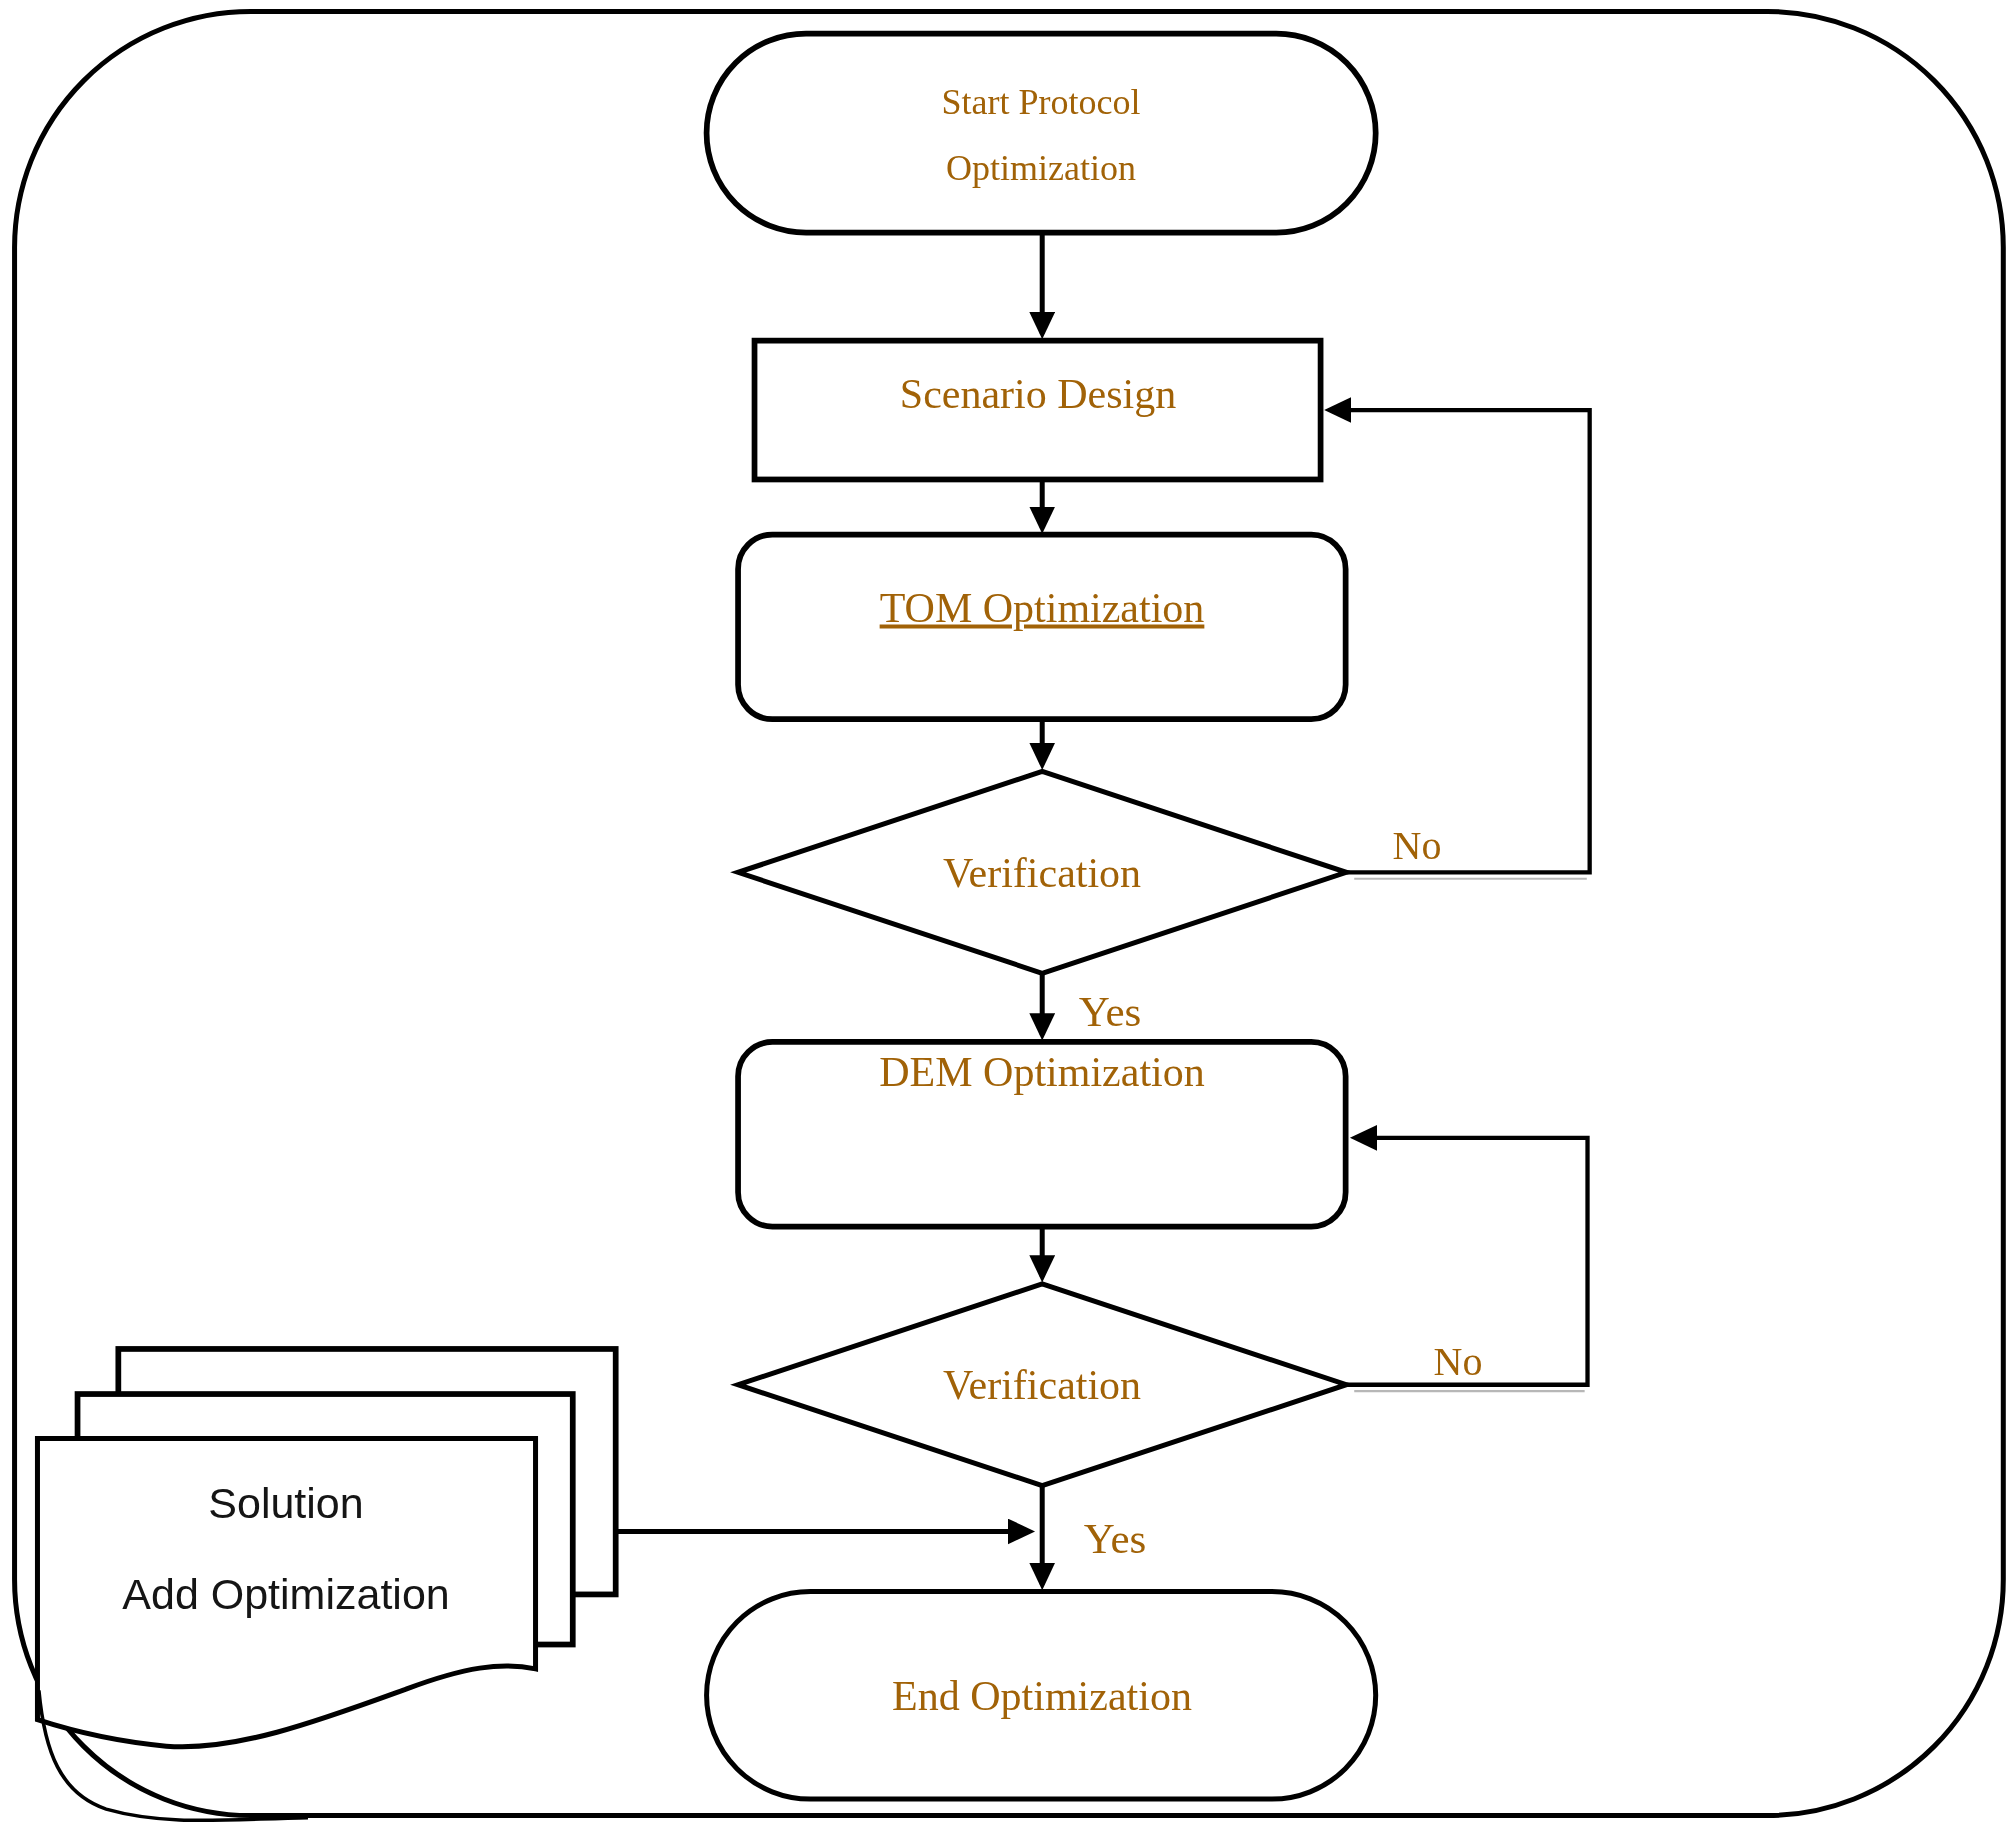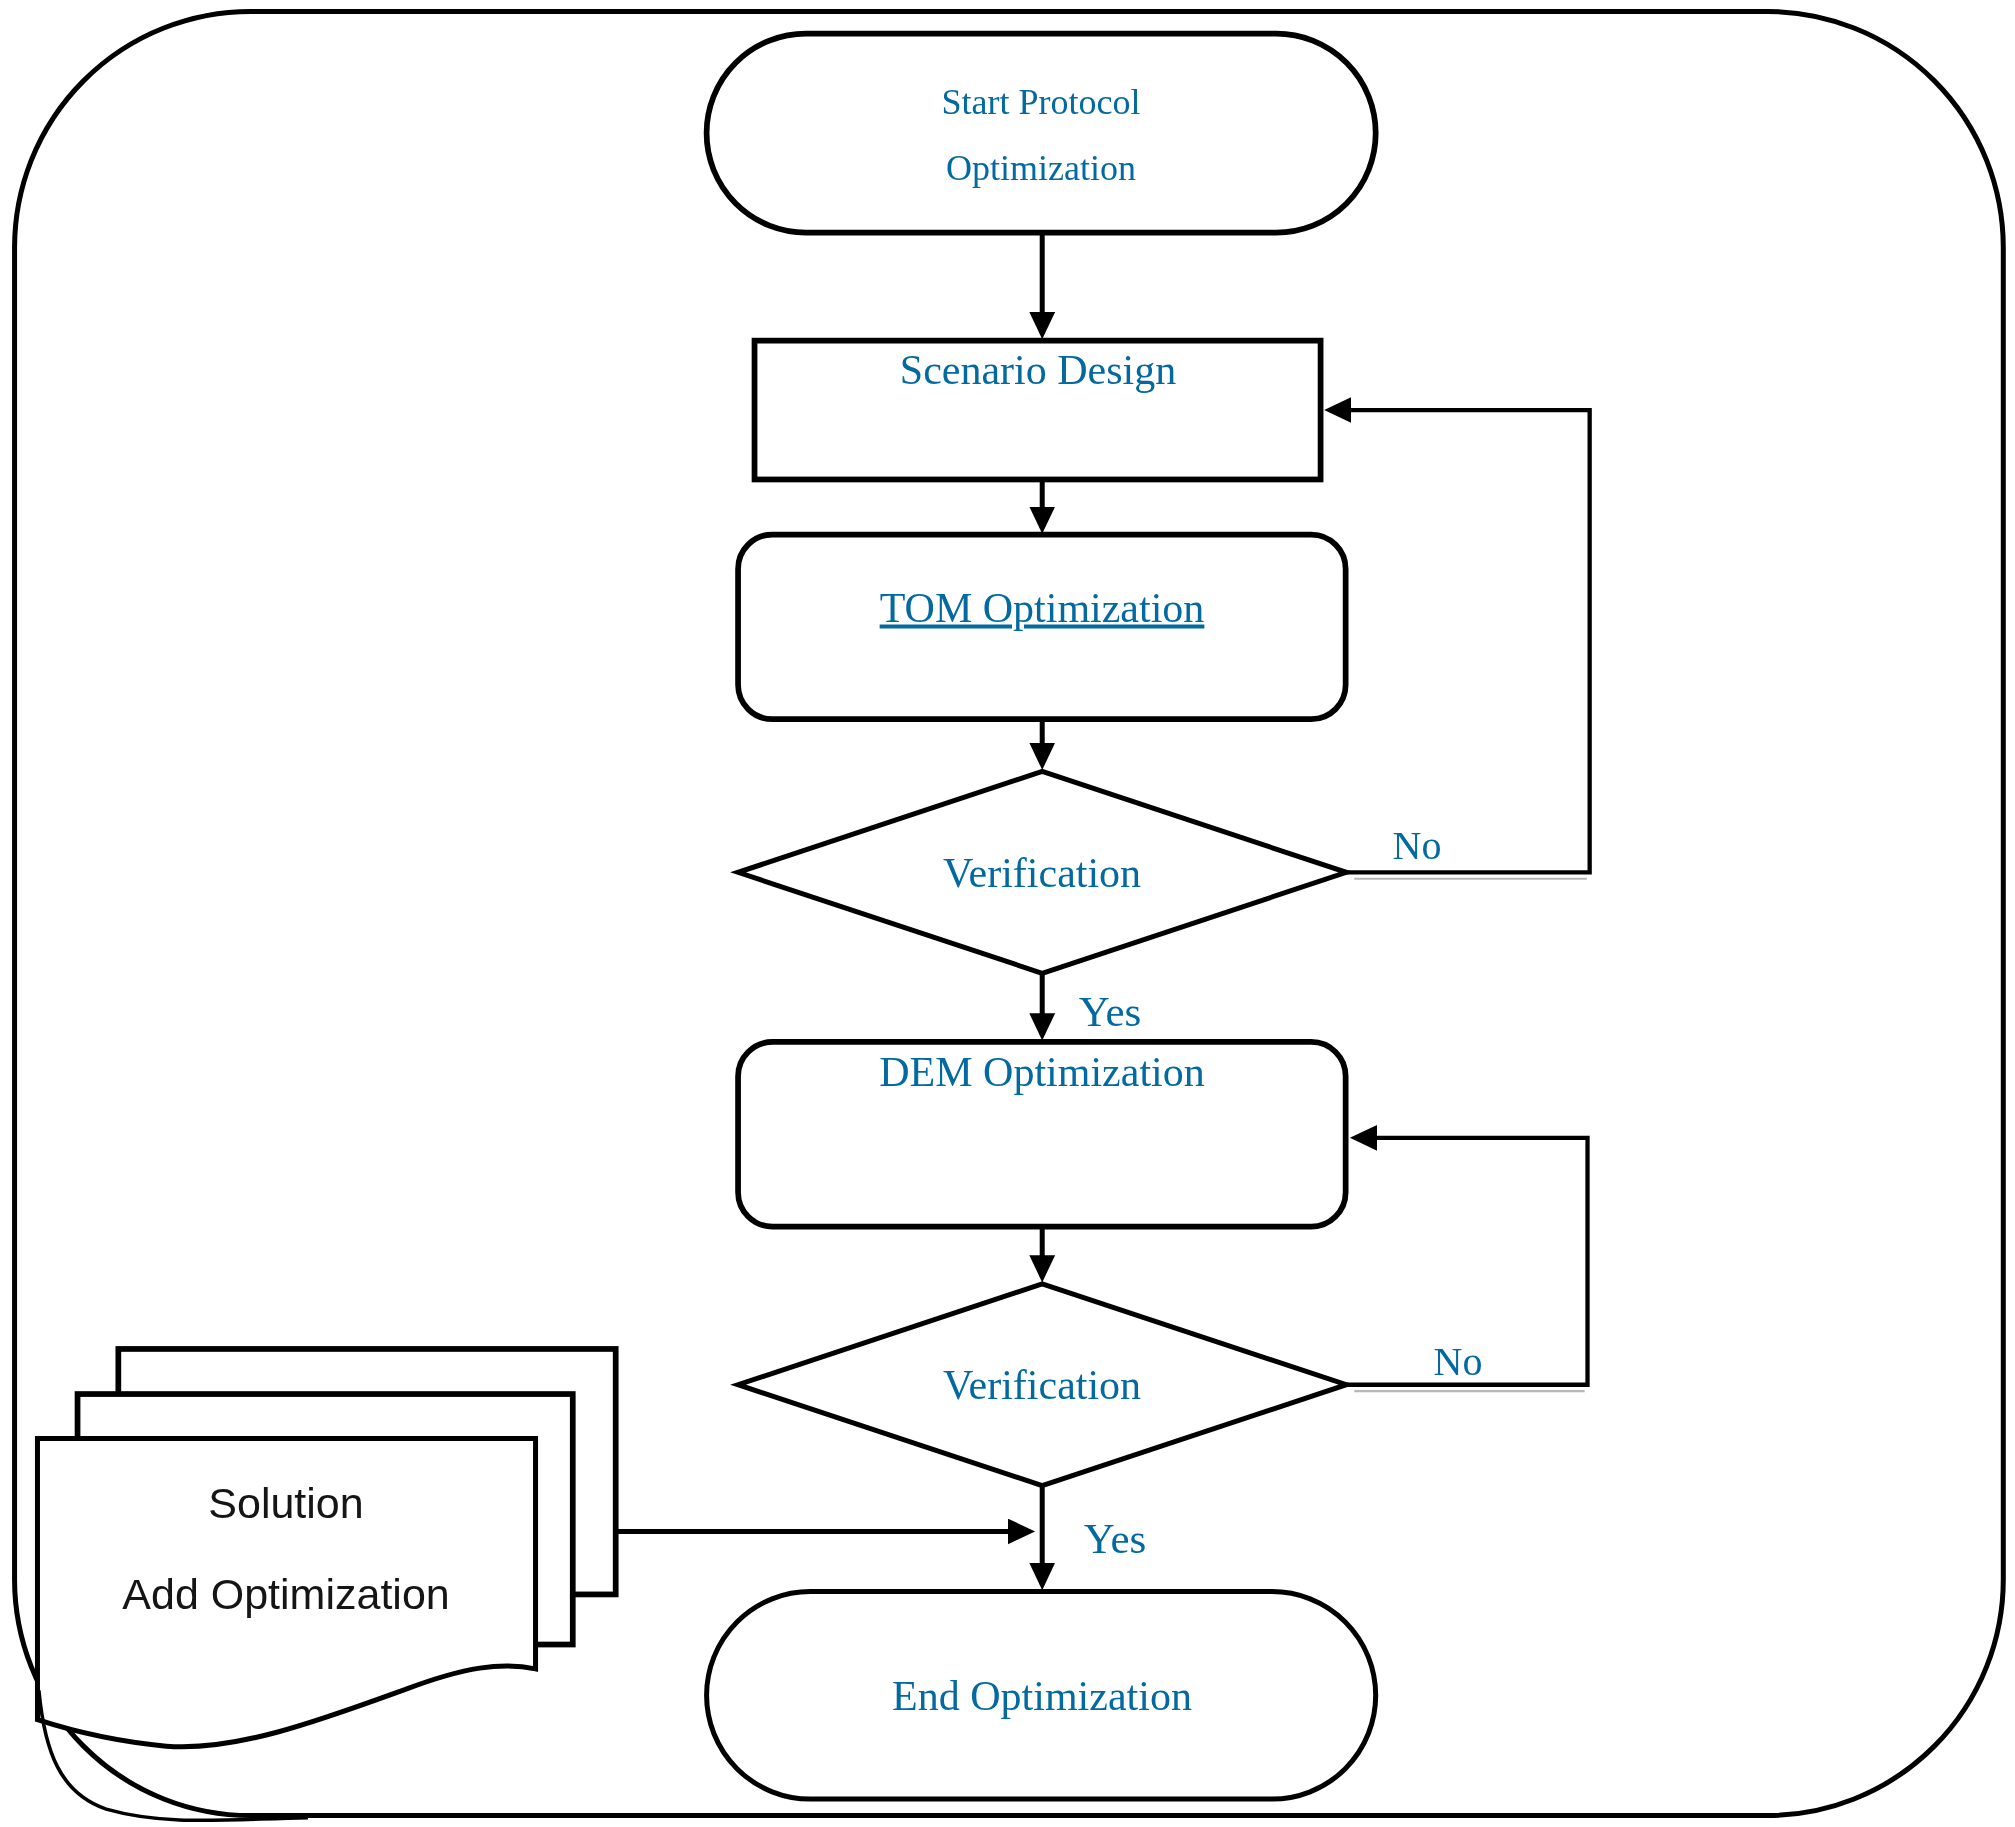--- a/index.html
+++ b/index.html
@@ -10,21 +10,21 @@
     font-family:"Liberation Serif","DejaVu Serif",serif;
     color:#000;
     overflow:hidden;
   }
   .shapes{position:absolute;left:0;top:0;width:2015px;height:1827px;}
   .lbl{
     position:absolute;
     transform:translate(-50%,-50%);
     text-align:center;
     white-space:nowrap;
-    color:#0369a1;
+    color:#a16207;
   }
   .node-lbl{font-size:42px;line-height:69px;}
   .start-lbl{font-size:36px;line-height:66px;}
   .branch-lbl{font-size:40px;}
   .context-lbl{font-size:39px;line-height:67px;}
   .doc-lbl{
     font-family:"Liberation Sans","DejaVu Sans",sans-serif;
     font-size:43px;line-height:91px;
     color:#151515;
   }
@@ -83,21 +83,21 @@
   </svg>
 
   <div class="lbl context-lbl" style="left:347px;top:326px;">
   </div>
 
   <div class="lbl start-lbl" style="left:1041px;top:135px;">
     <div>Start Protocol</div>
     <div>Optimization</div>
   </div>
 
-  <div class="lbl node-lbl" style="left:1038px;top:370px;">Scenario Design</div>
+  <div class="lbl node-lbl" style="left:1038px;top:394px;">Scenario Design</div>
 
   <div class="lbl node-lbl" style="left:1042px;top:608px;text-decoration:underline;">TOM Optimization</div>
 
   <div class="lbl node-lbl" style="left:1042px;top:873px;">Verification</div>
 
   <div class="lbl branch-lbl" style="left:1417px;top:845px;">No</div>
 
   <div class="lbl branch-lbl" style="left:1110px;top:1011px;font-size:43px;">Yes</div>
 
   <div class="lbl node-lbl" style="left:1042px;top:1072px;">DEM Optimization</div>

